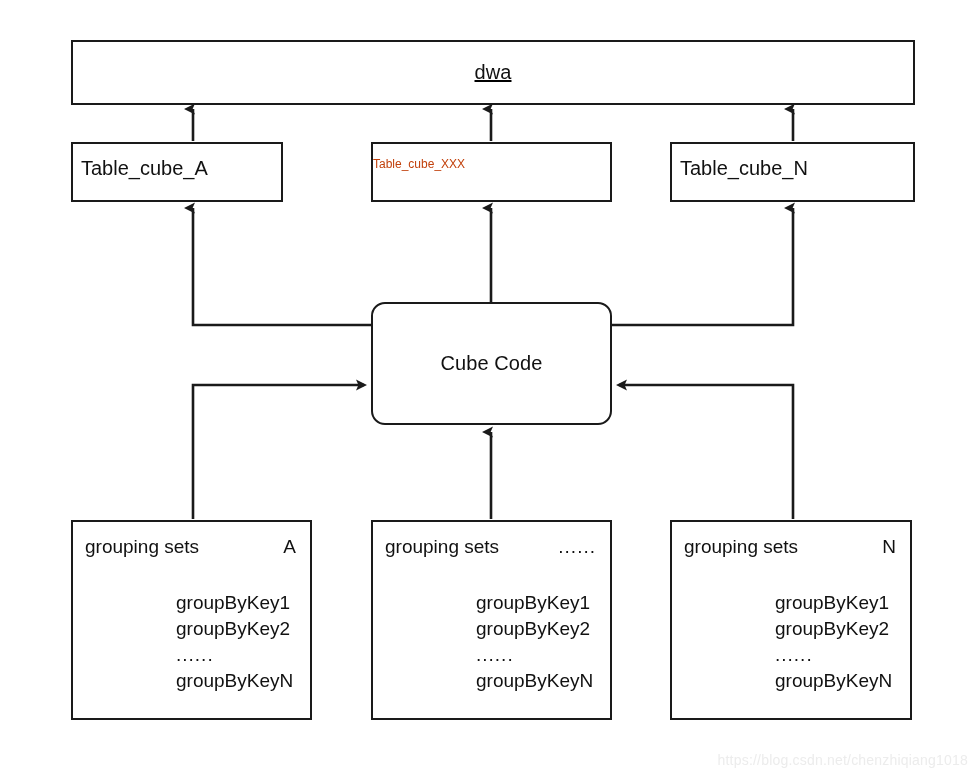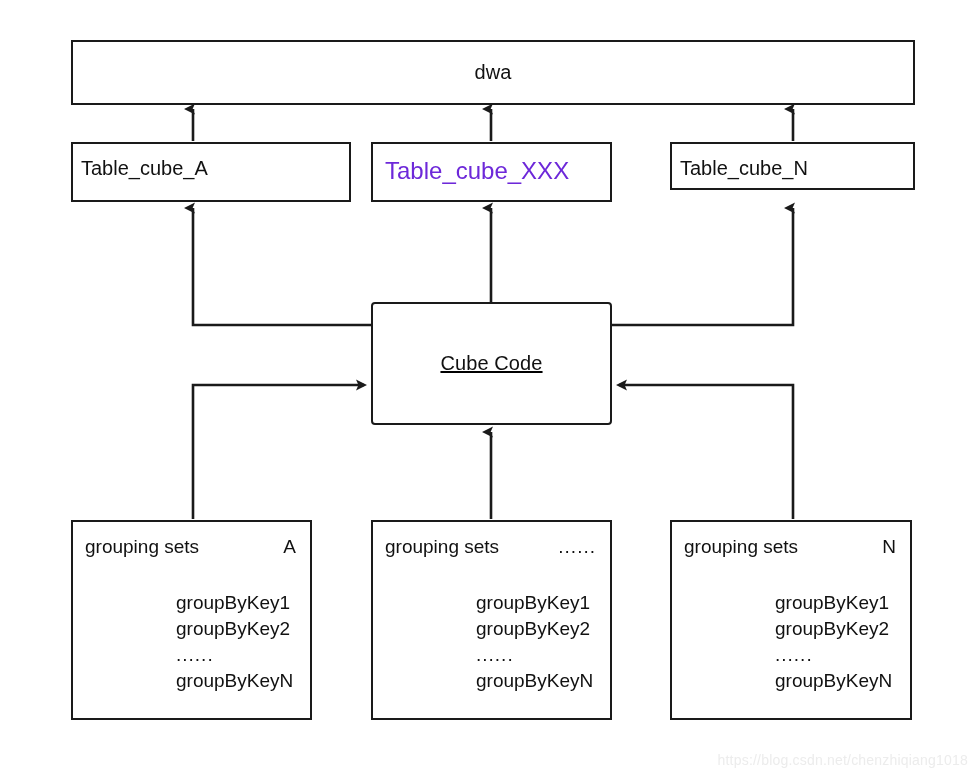--- a/index.html
+++ b/index.html
@@ -27,22 +27,21 @@
     height: 776px;
     pointer-events: none;
   }
   .node {
     position: absolute;
     box-sizing: border-box;
     background: #ffffff;
     border: 2.5px solid #1a1a1a;
   }
   .node-rounded {
-    border-radius: 4px;
-    text-decoration: underline;
+    border-radius: 14px;
   }
   .node-center-label {
     display: flex;
     align-items: center;
     justify-content: center;
     height: 100%;
     font-size: 20px;
     color: #111111;
     letter-spacing: 0.1px;
   }
@@ -121,33 +120,33 @@
       <path d="M612 325 L793 325 L793 208" marker-end="url(#arrowUp)"></path>
 
       <path d="M193 519 L193 385 L364 385" marker-end="url(#arrowRight)"></path>
 
       <line x1="491" y1="519" x2="491" y2="432" marker-end="url(#arrowUp)"></line>
 
       <path d="M793 519 L793 385 L619 385" marker-end="url(#arrowLeft)"></path>
     </g>
   </svg>
 
-  <div class="node" style="left:71px; top:40px; width:844px; height:65px;">
+  <div class="node" style="left:71px; top:40px; width:844px; height:65px;text-decoration:underline;">
     <div class="node-center-label">dwa</div>
   </div>
 
-  <div class="node" style="left:71px; top:142px; width:280px; height:60px;">
+  <div class="node" style="left:71px; top:142px; width:212px; height:60px;">
     <div style="position:absolute; left:8px; top:13px; font-size:20px; color:#111;">Table_cube_A</div>
   </div>
 
   <div class="node" style="left:371px; top:142px; width:241px; height:60px;">
-    <div style="position:absolute; left:12px; top:13px; font-size:24px; color:#6d28d9;">Table_cube_XXX</div>
+    <div style="position:absolute; left:0; top:13px; font-size:12px; color:#c2410c;">Table_cube_XXX</div>
   </div>
 
-  <div class="node" style="left:670px; top:142px; width:245px; height:48px;">
+  <div class="node" style="left:670px; top:142px; width:245px; height:60px;">
     <div style="position:absolute; left:8px; top:13px; font-size:20px; color:#111;">Table_cube_N</div>
   </div>
 
   <div class="node node-rounded" style="left:371px; top:302px; width:241px; height:123px;">
     <div class="node-center-label">Cube Code</div>
   </div>
 
   <div class="node" style="left:71px; top:520px; width:241px; height:200px;">
     <div class="gs-header">
       <span>grouping sets</span>

